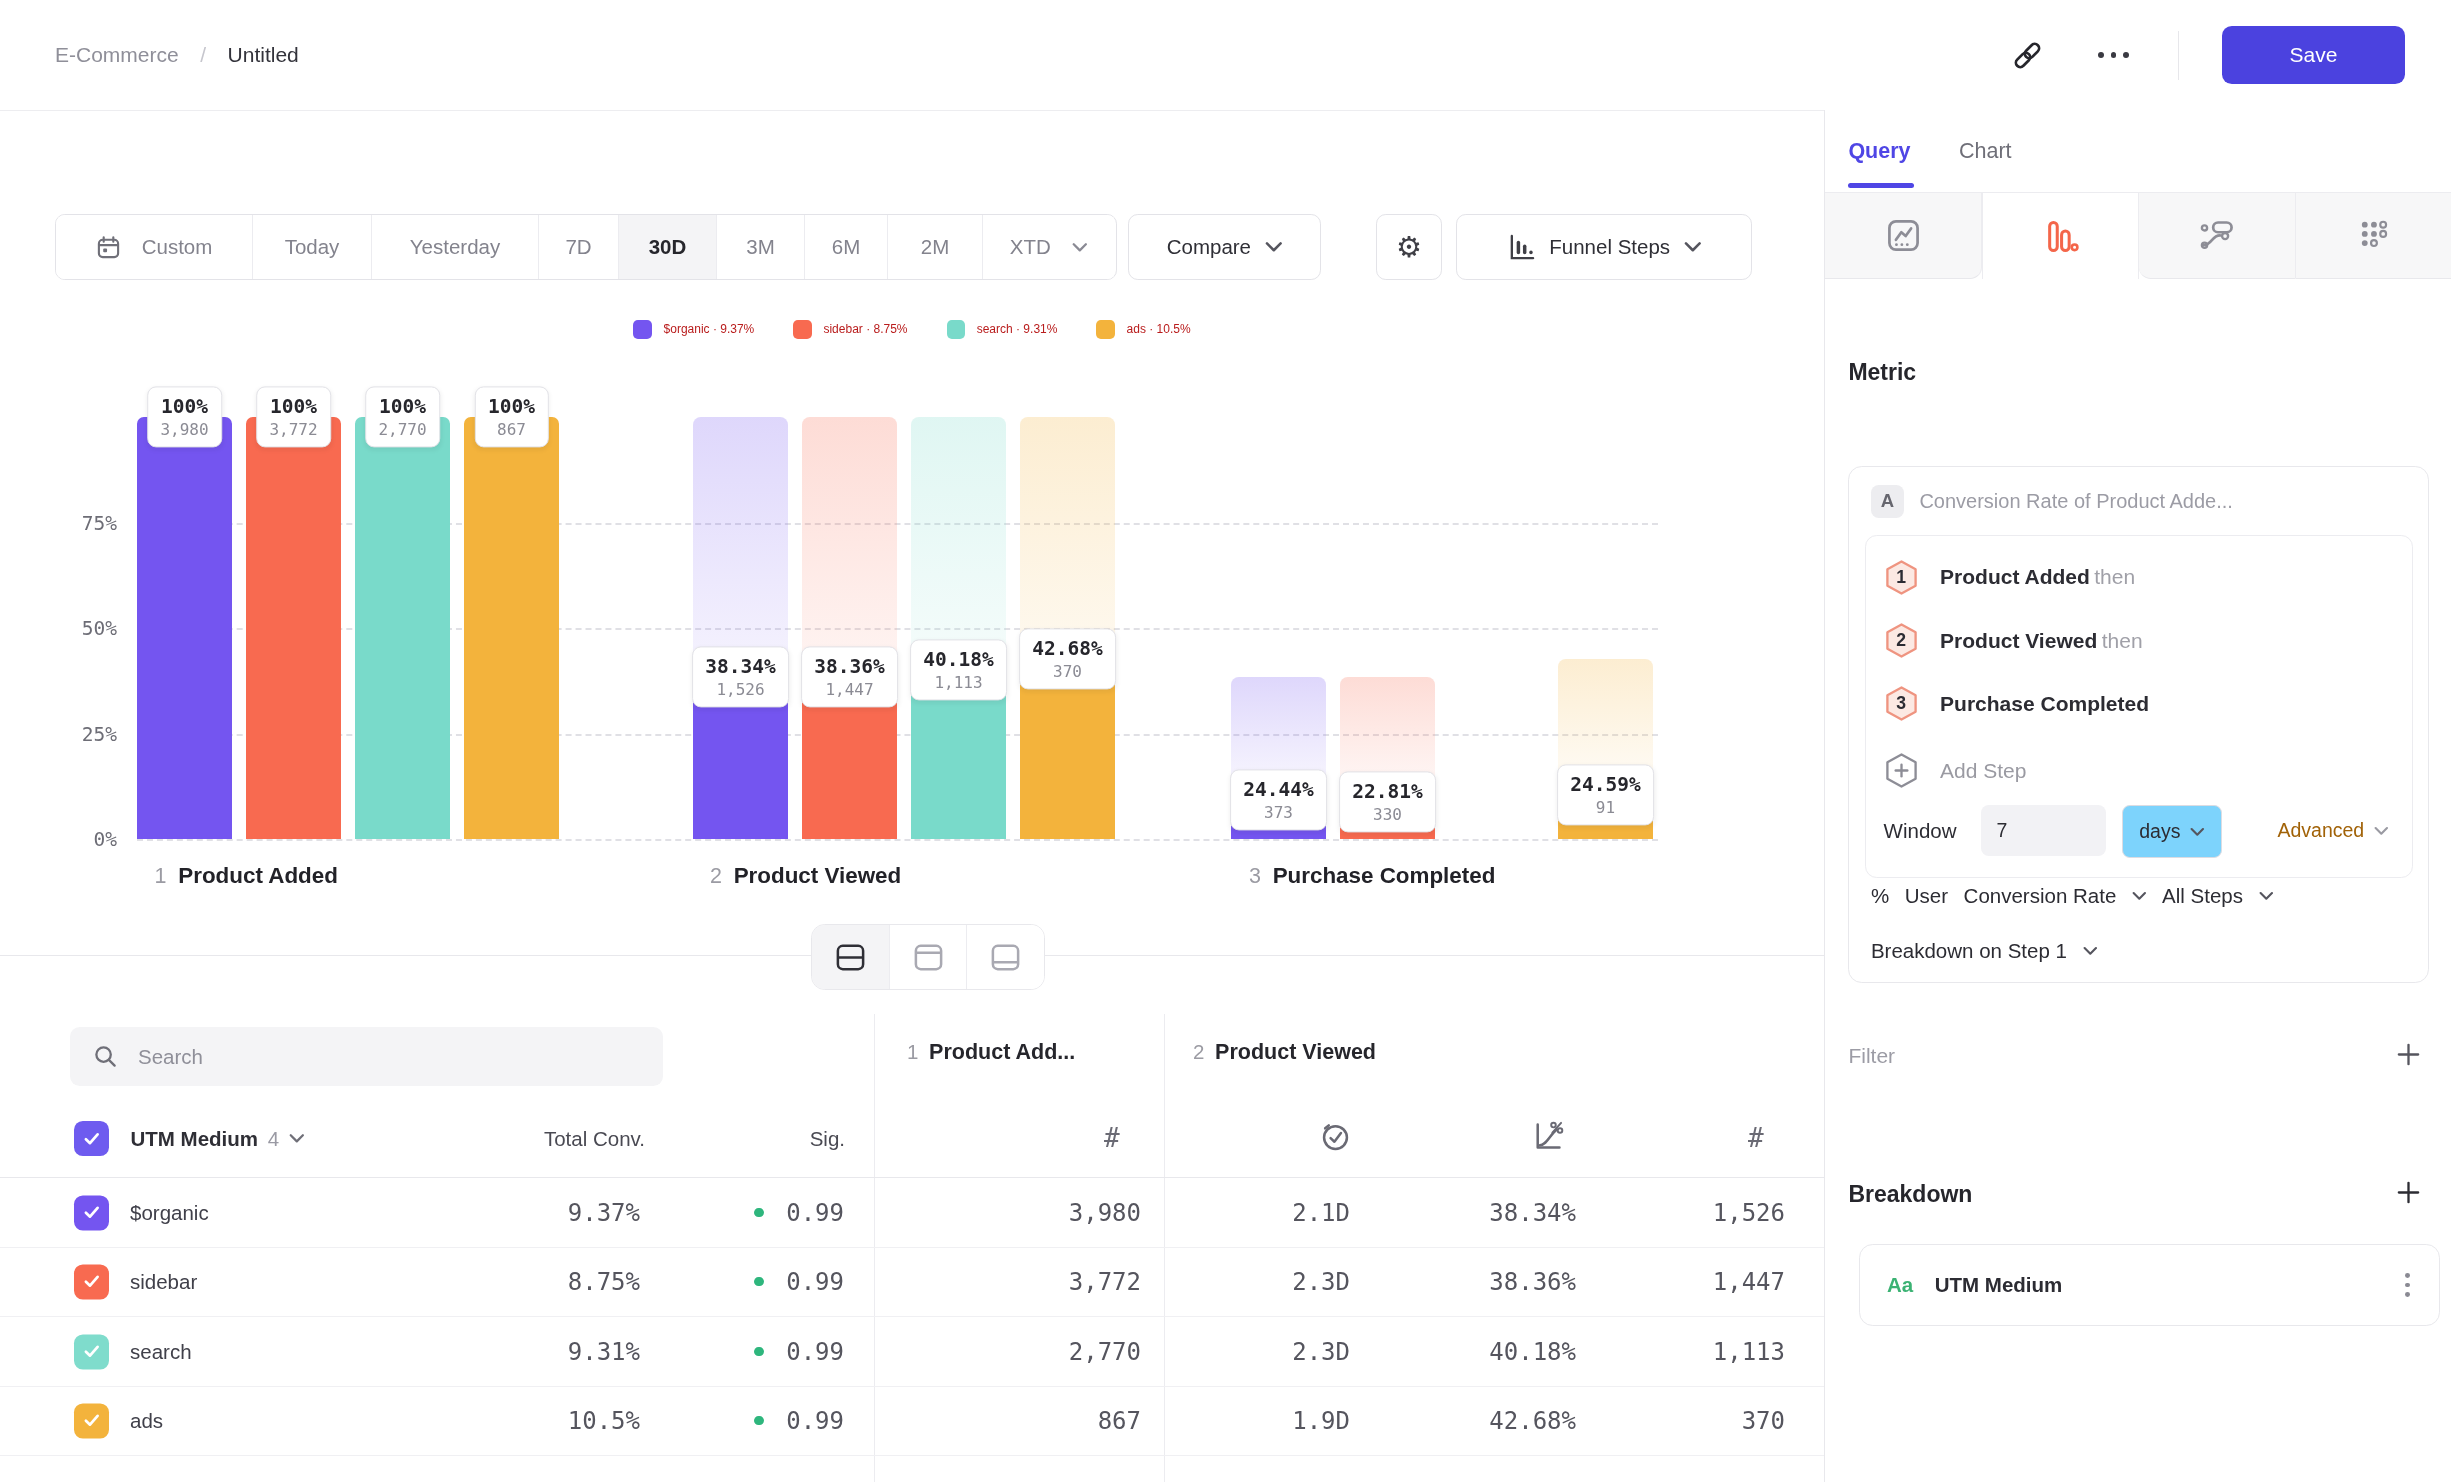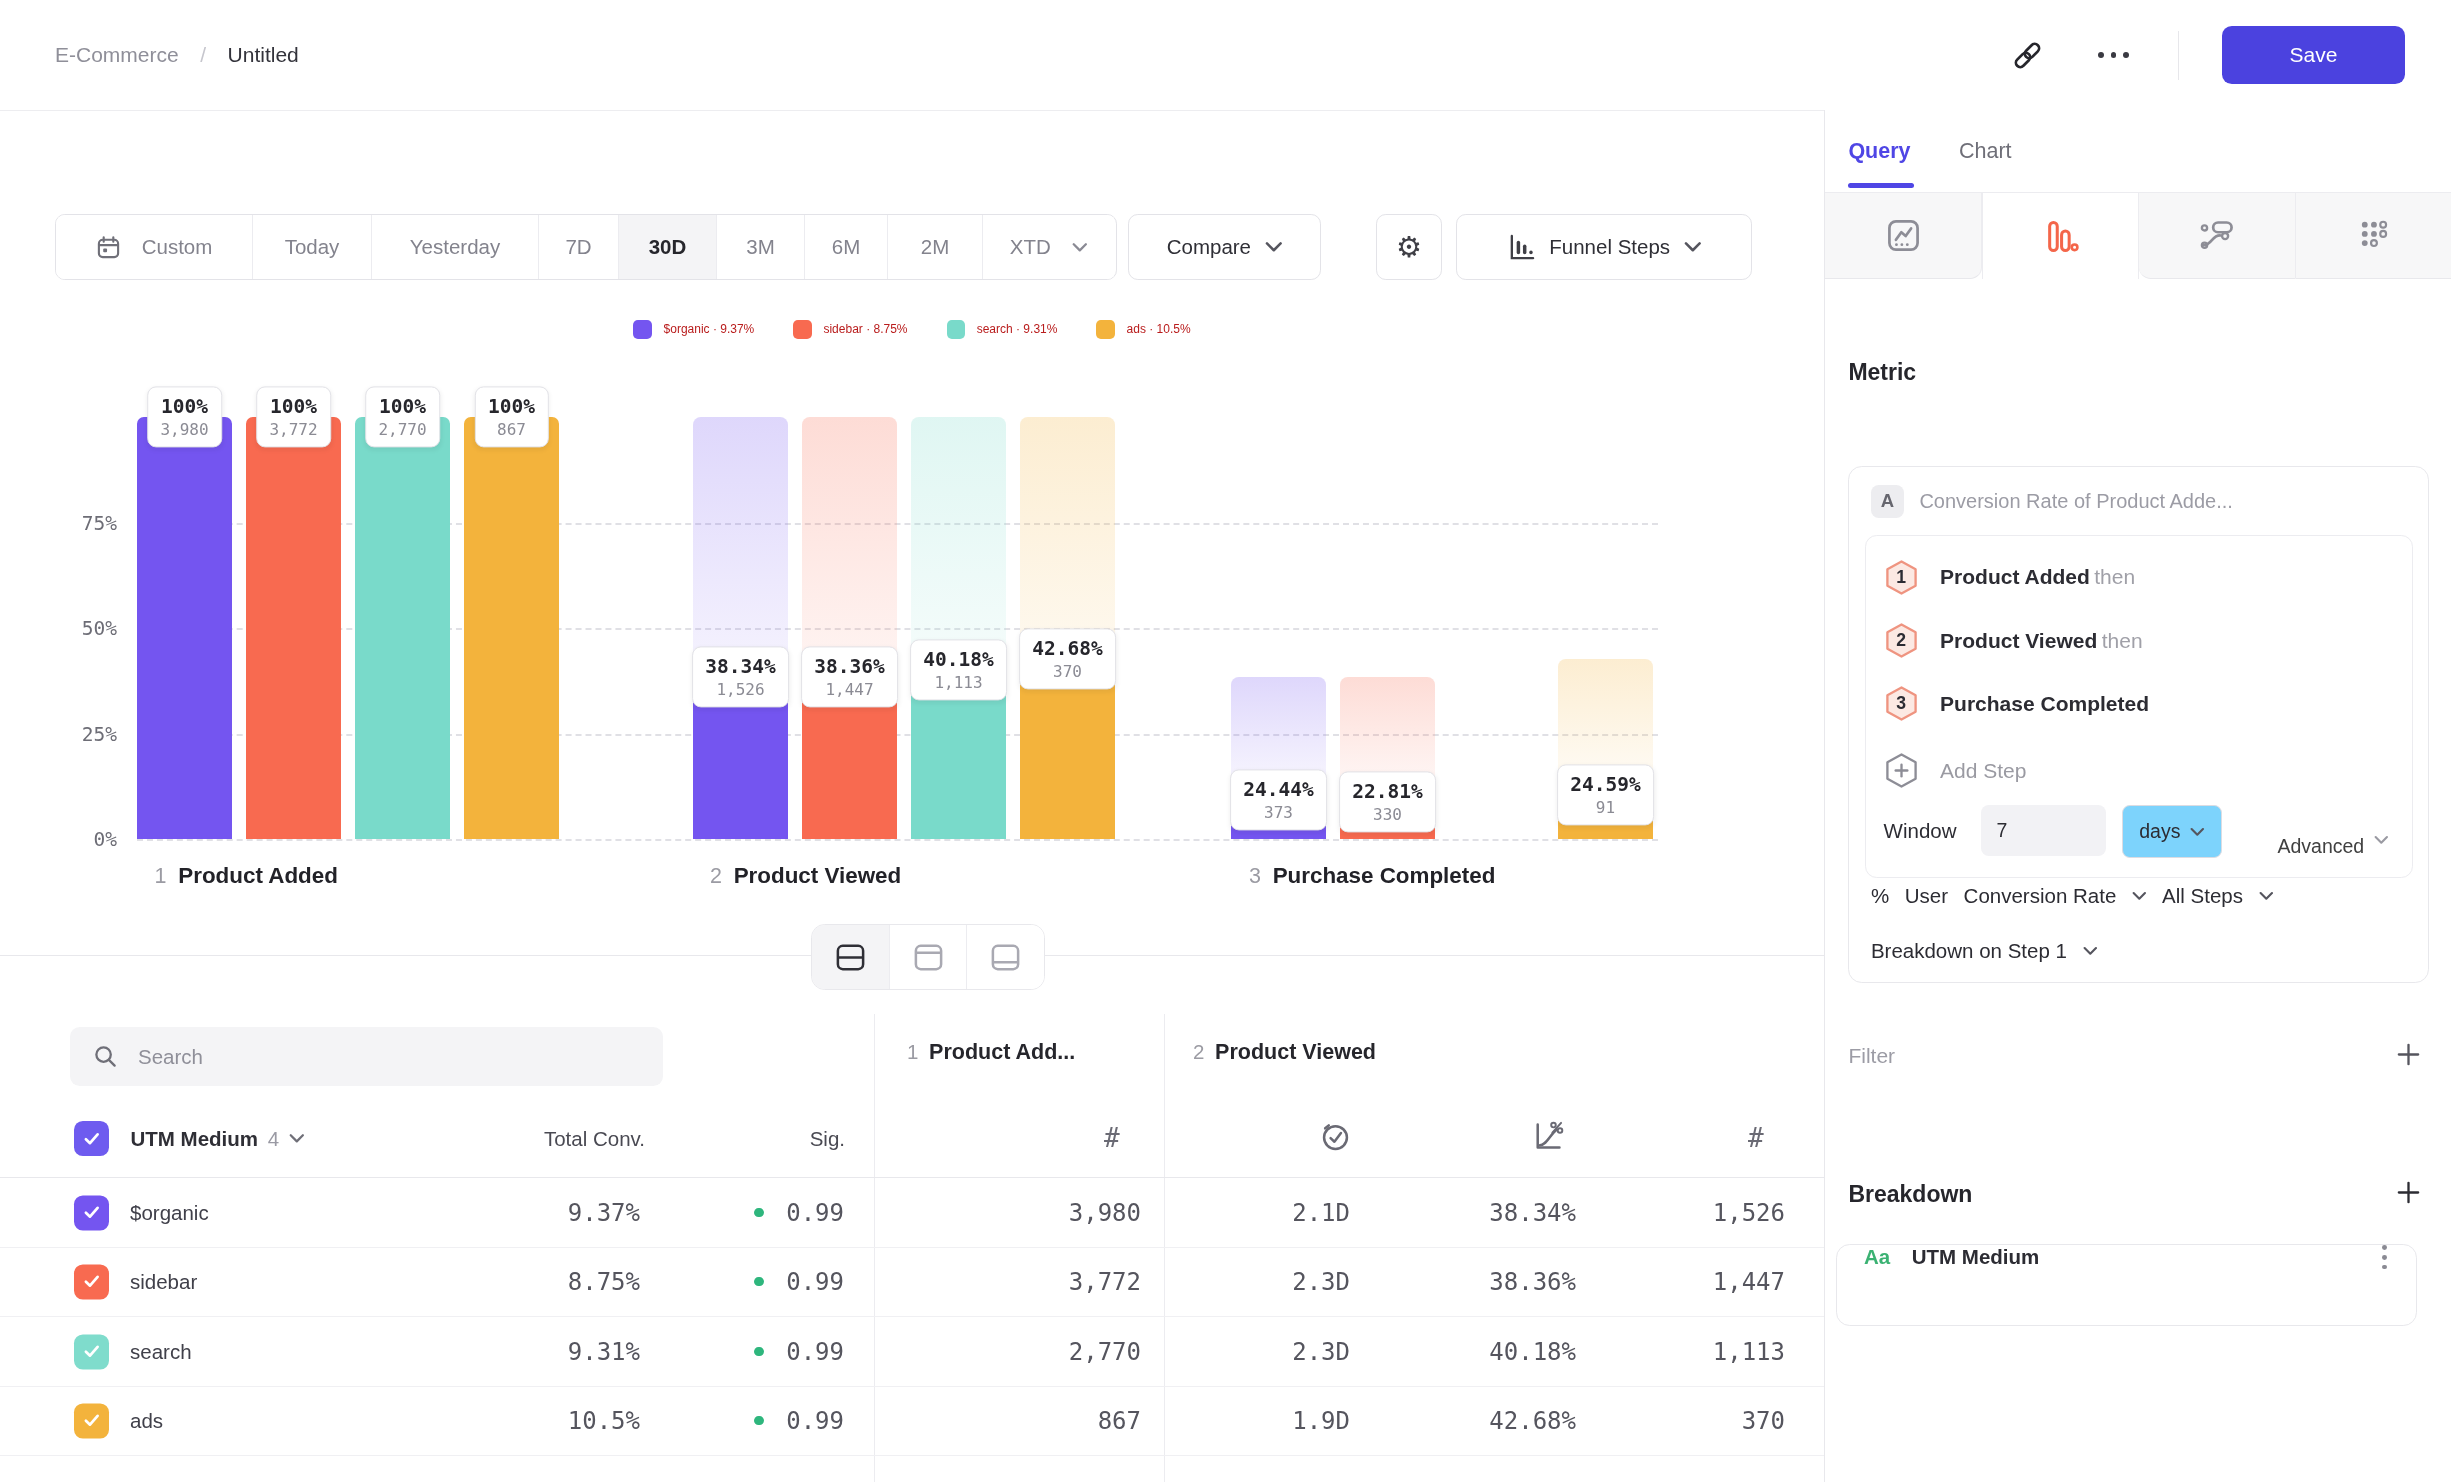--- a/index.html
+++ b/index.html
@@ -112,26 +112,26 @@
   .hexwrap .hexnum{position:absolute;left:0;top:1px;width:35px;height:35px;display:flex;align-items:center;justify-content:center;
                    font-size:17.6px;font-weight:bold;color:#2c2c33;}
   .step-name{font-size:21px;font-weight:bold;color:#2c2c33;}
   .step-then{font-size:21px;color:#a0a0a8;}
   .addstep-label{font-size:21px;color:#9a9aa2;}
   .win-label{font-size:20.5px;color:#2c2c33;}
   .win-input{width:125px;height:51px;background:#f2f2f5;border:none;border-radius:7.8px;font-size:19.5px;color:#2c2c33;
              padding:0 15.6px;box-sizing:border-box;outline:none;font-family:"Liberation Sans", sans-serif;}
   .unit-select{width:98px;height:51px;background:#7dd3fc;border:1px solid #dcdce2;border-radius:7.8px;display:flex;
                align-items:center;justify-content:center;gap:9.8px;font-size:19.5px;color:#2c2c33;cursor:pointer;}
-  .advanced{display:flex;gap:9.8px;font-size:19.5px;color:#404040;cursor:pointer;margin-top:16px;}
+  .advanced{display:flex;align-items:center;gap:9.8px;font-size:19.5px;color:#a16207;cursor:pointer;}
   .measure-row{position:absolute;left:21.5px;display:flex;align-items:center;gap:15.6px;font-size:20.5px;color:#2c2c33;}
   .plus-icon{cursor:pointer;}
   .filter-label{font-size:21px;color:#9c9ca5;}
-  .breakdown-card{left:11px;top:1134px;width:581px;height:82px;border:1px solid #e8e8ec;border-radius:13.7px;
-                  box-sizing:border-box;display:flex;background:#fff;}
+  .breakdown-card{left:34px;top:1134px;width:581px;height:82px;border:1px solid #e8e8ec;border-radius:13.7px;
+                  box-sizing:border-box;display:flex;align-items:center;background:#fff;}
   .aa-badge{margin-left:27px;font-size:20.5px;font-weight:bold;color:#3bb273;}
   .bd-name{margin-left:21.5px;font-size:20.5px;font-weight:bold;color:#2c2c33;}
   .kebab{position:absolute;right:29px;display:flex;flex-direction:column;gap:4.9px;cursor:pointer;}
   .kebab i{width:4.9px;height:4.9px;border-radius:50%;background:#8a8a93;}
 </style>
 </head>
 <body>
 
 <div class="app">
 

